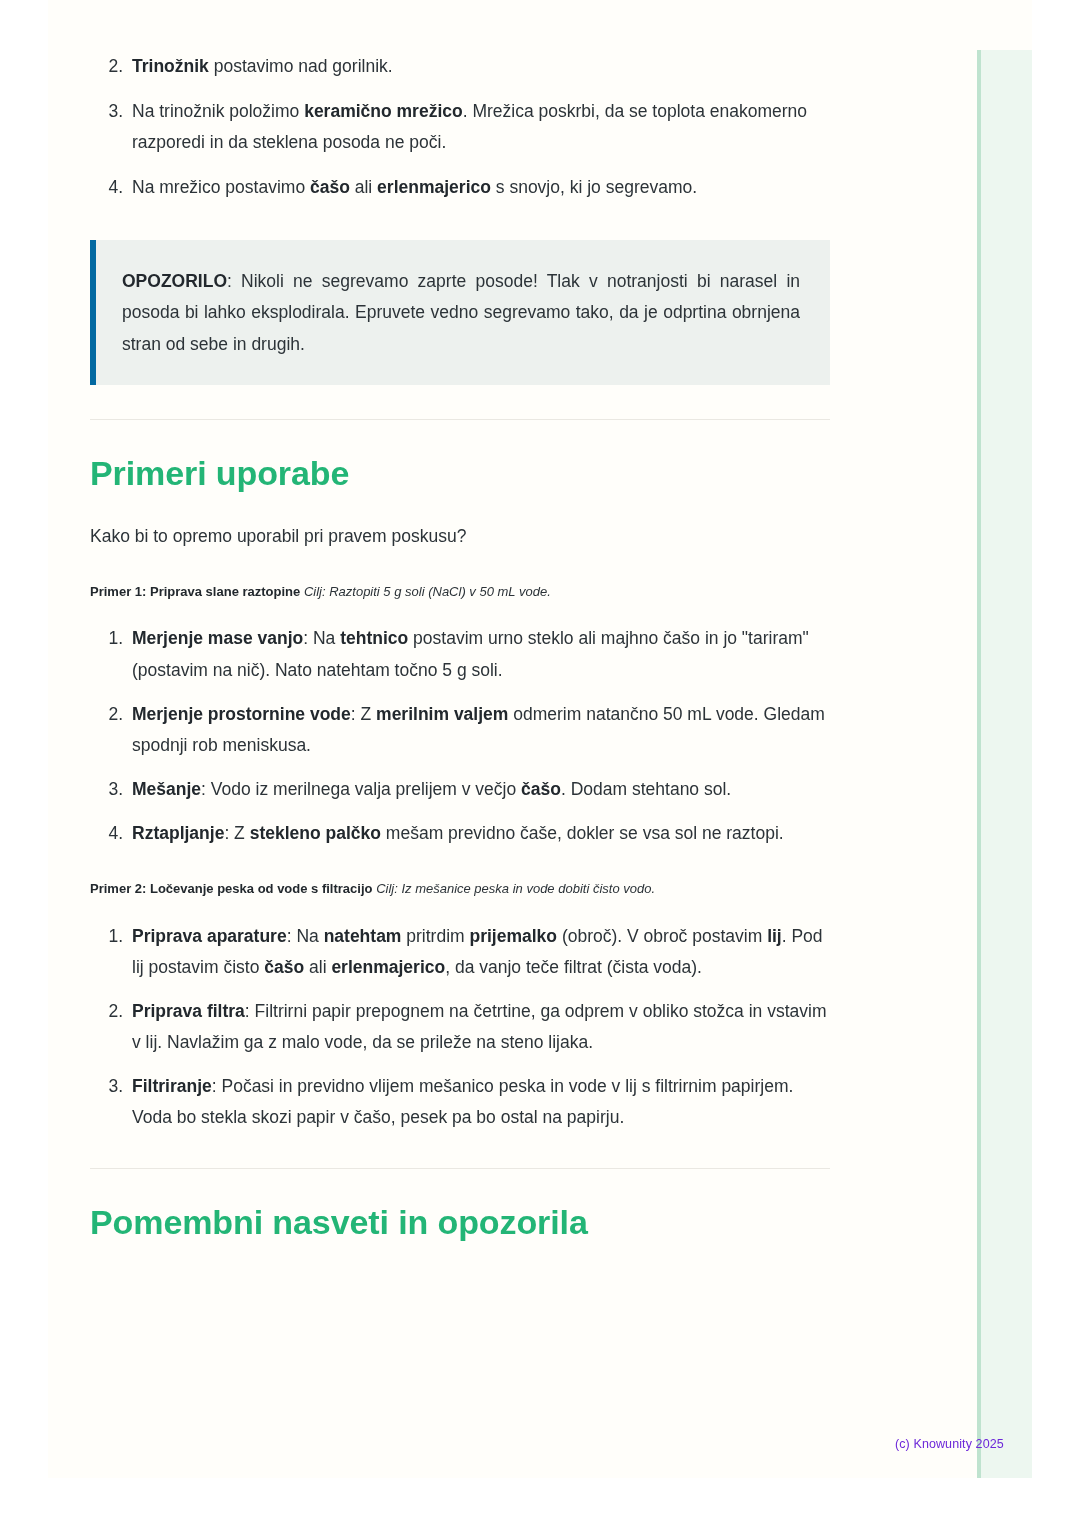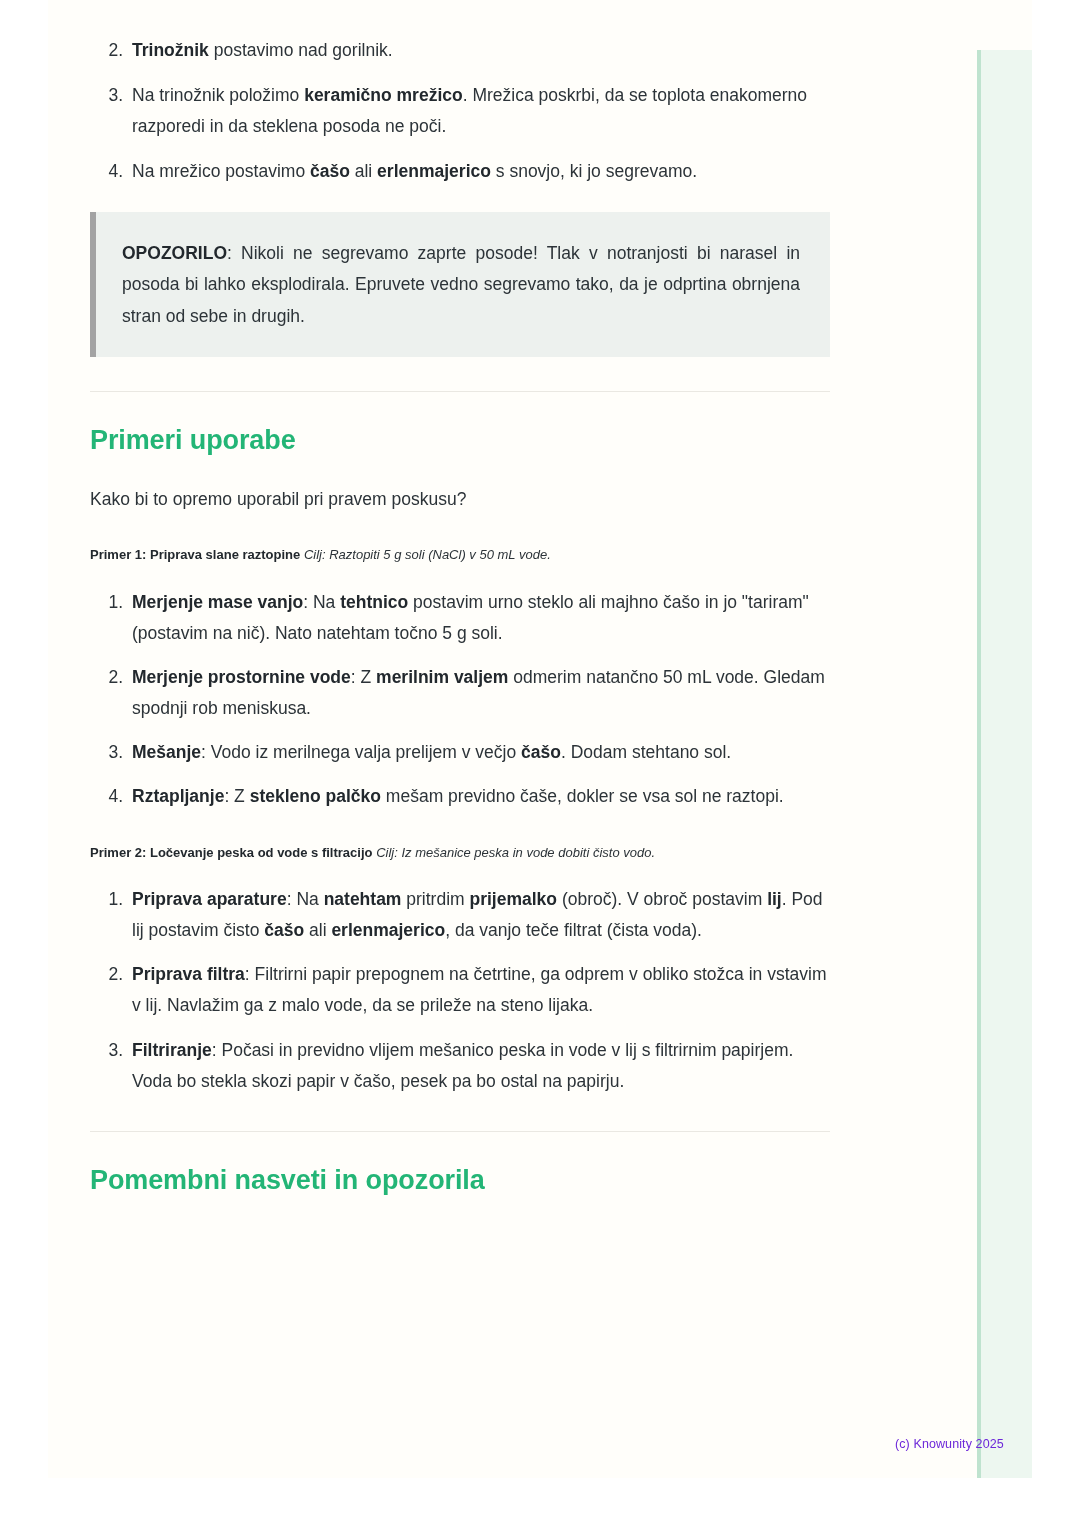--- a/index.html
+++ b/index.html
@@ -44,21 +44,21 @@
     height: 1428px;
     background: #edf7f0;
     border-left: 4px solid #bfe3cf;
     box-sizing: border-box;
   }
 
   
   .content {
     position: absolute;
     left: 90px;
-    top: 35px;
+    top: 51px;
     width: 740px;
   }
 
   
   ol.steps {
     margin: 0;
     padding: 0 0 0 38px;
     list-style-position: outside;
   }
   ol.steps > li {
@@ -69,23 +69,23 @@
     padding-left: 4px;
   }
   ol.steps > li:last-child { margin-bottom: 0; }
   ol.steps.tight > li { margin-bottom: 13px; }
 
   b, strong { font-weight: 700; color: #22282d; }
   i, em { font-style: italic; }
 
   
   .callout {
-    margin: 24px 0 0 0;
+    margin: 36px 0 0 0;
     background: #edf1ee;
-    border-left: 6px solid #a3a3a3;
+    border-left: 6px solid #0369a1;
     padding: 26px 30px 24px 26px;
     box-sizing: border-box;
     width: 740px;
   }
   .callout p {
     margin: 0;
     font-size: 17.5px;
     line-height: 1.82;
     color: #2c3338;
     text-align: justify;
@@ -95,21 +95,21 @@
   .divider {
     height: 1px;
     background: #eae8e2;
     border: 0;
     margin: 34px 0 0 0;
     width: 740px;
   }
 
   
   h2.section-title {
-    font-size: 27px;
+    font-size: 34px;
     font-weight: 700;
     color: #23b576;
     margin: 32px 0 0 0;
     letter-spacing: -0.1px;
     line-height: 1.25;
   }
 
   p.lead {
     font-size: 17.5px;
     line-height: 1.8;

